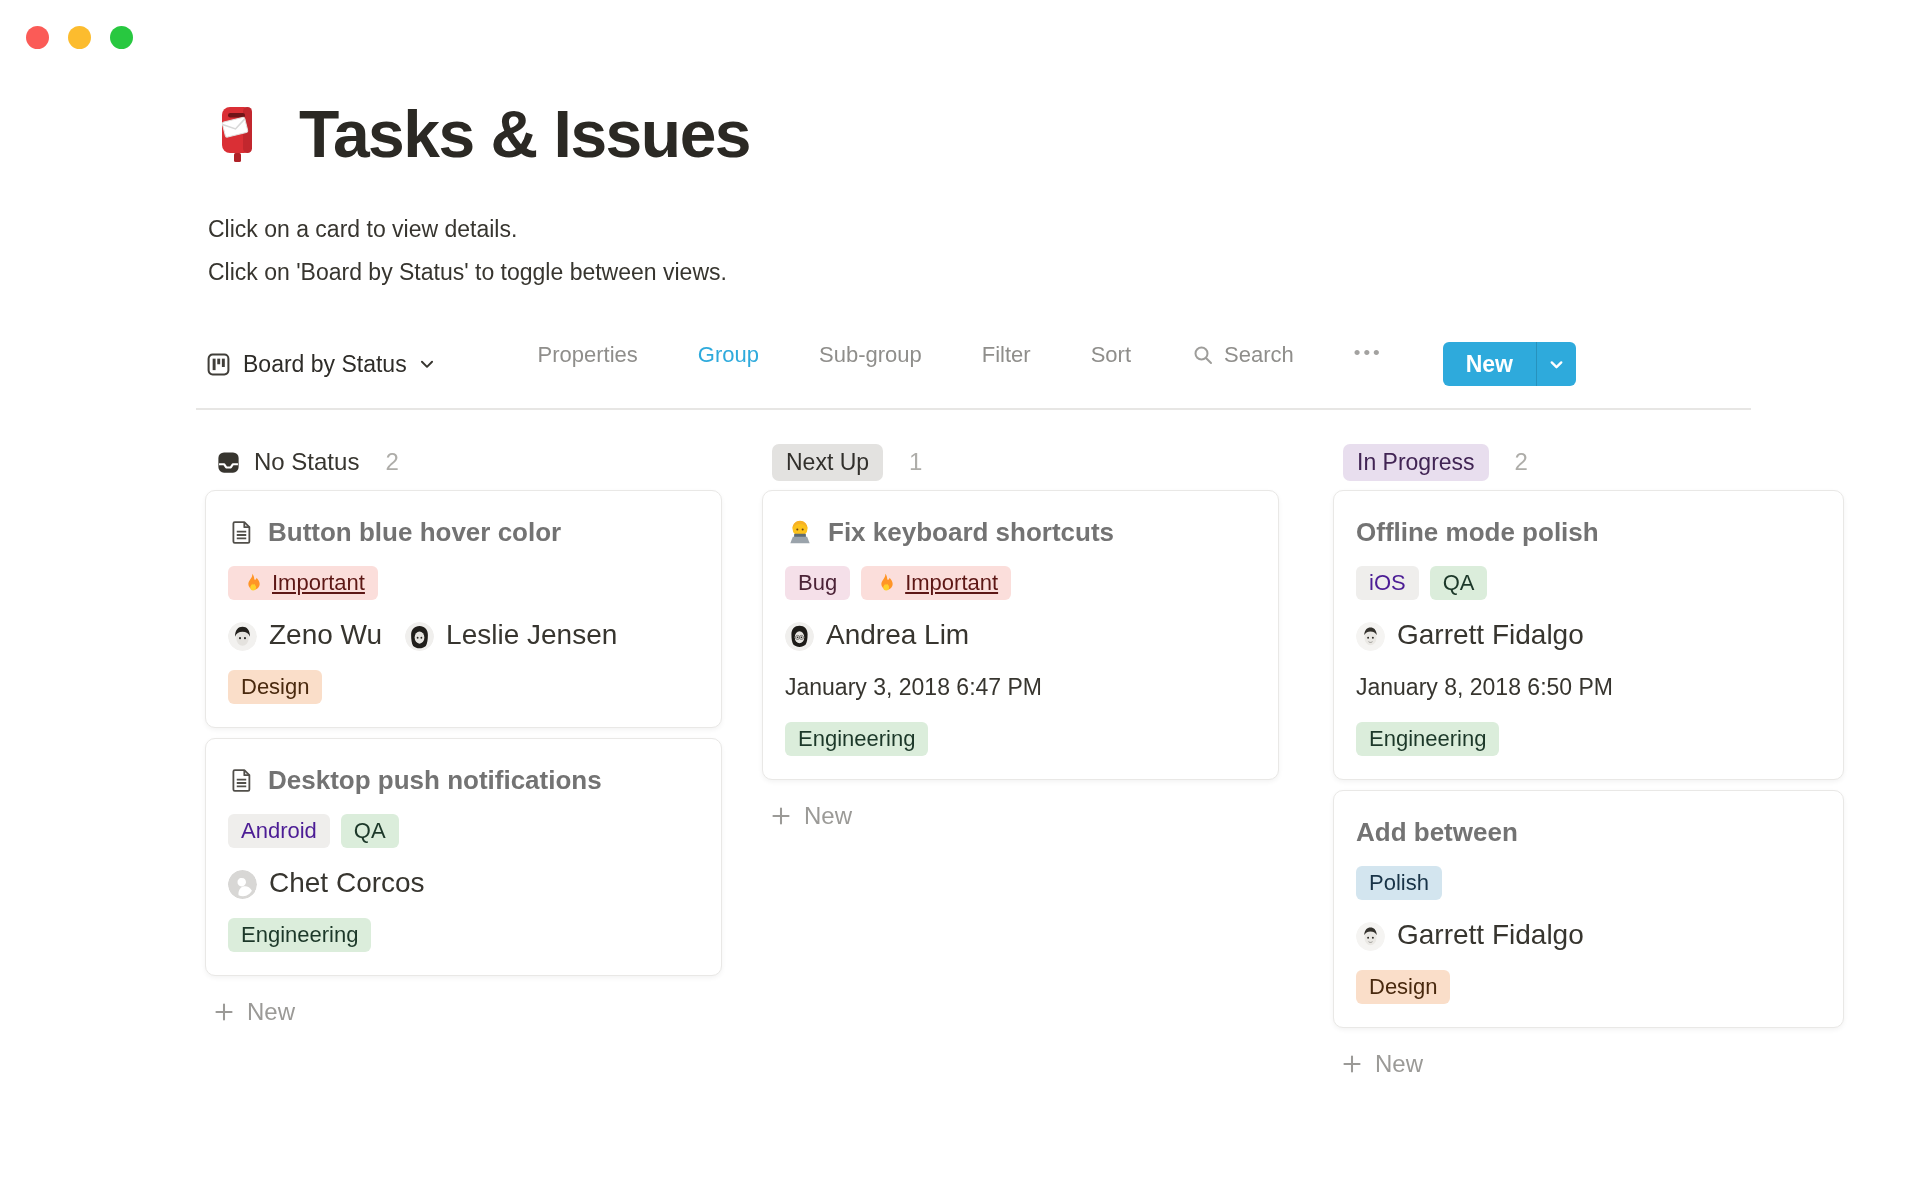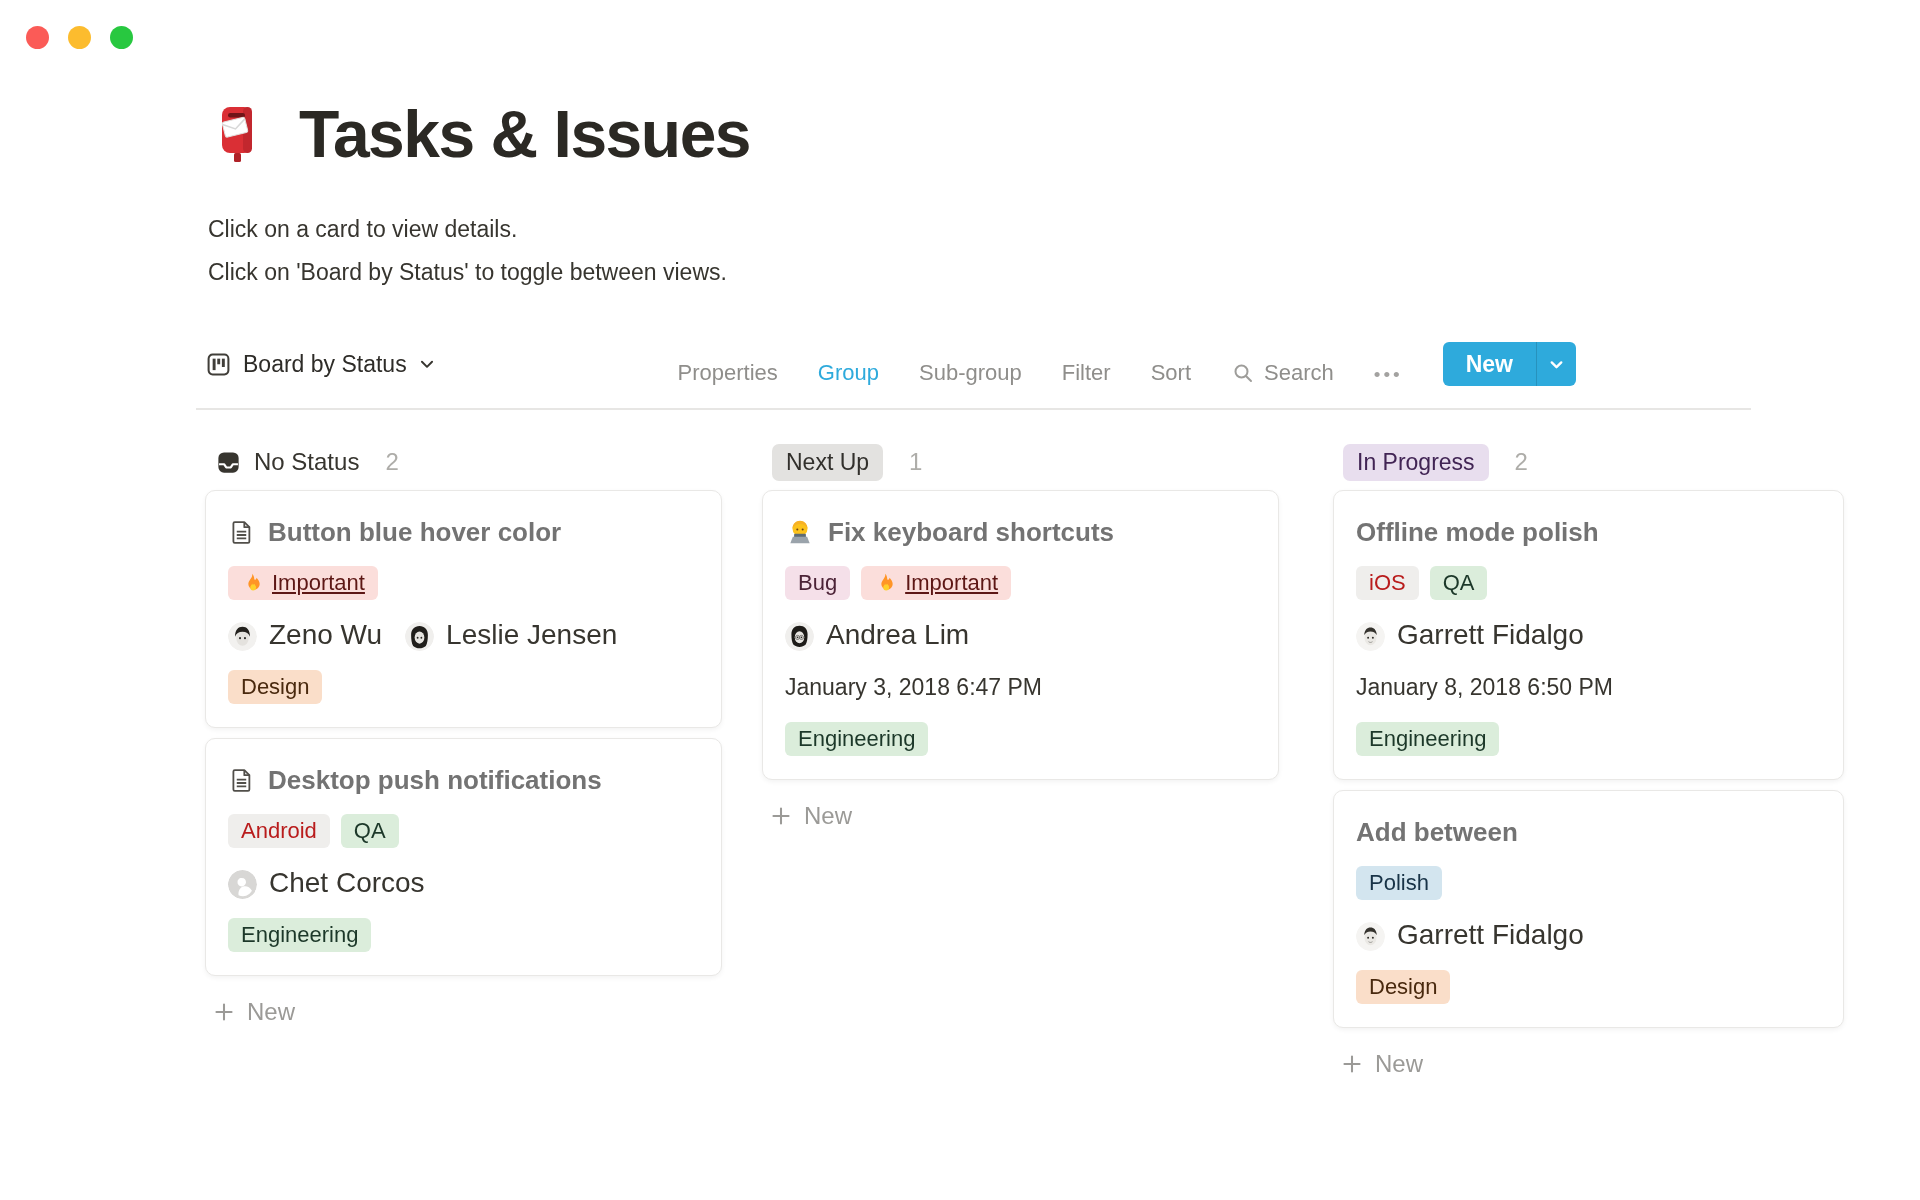--- a/index.html
+++ b/index.html
@@ -14,21 +14,21 @@
   
   .title-row { position:absolute; left:207px; top:96px; display:flex; align-items:center; gap:28px; }
   .title-row h1 { font-size:66px; font-weight:700; letter-spacing:-1.5px; color:#2B2924; }
   .subtitle { position:absolute; left:208px; top:208px; font-size:23px; line-height:43px; color:#37352F; }
 
   
   .toolbar { position:absolute; left:205px; right:175px; top:338px; height:52px;
              display:flex; align-items:center; justify-content:space-between; }
   .view-switch { display:flex; align-items:center; gap:11px; cursor:pointer; }
   .view-switch .vs-label { font-size:23px; font-weight:400; color:#2E2C28; }
-  .tb-right { display:flex; align-items:flex-end; gap:40px; }
+  .tb-right { display:flex; align-items:flex-start; gap:60px; }
   .tb-item { font-size:22px; color:#8F8E8B; cursor:pointer; }
   .tb-item.active { color:#2EAADC; }
   .tb-search { display:flex; align-items:center; gap:9px; font-size:22px; color:#8F8E8B; cursor:pointer; }
   .tb-more { font-size:19px; color:#A3A2A0; letter-spacing:3px; cursor:pointer; }
   .new-btn { display:flex; align-items:stretch; height:44px; border-radius:6px; overflow:hidden;
              background:#2EAADC; color:#fff; cursor:pointer; }
   .new-btn .nb-main { display:flex; align-items:center; padding:0 23px; font-size:23px; font-weight:700; }
   .new-btn .nb-caret { display:flex; align-items:center; justify-content:center; width:40px;
              border-left:1px solid rgba(0,0,0,0.14); }
 
@@ -44,21 +44,21 @@
   .col-title { font-size:24px; color:#37352F; margin-left:12px; }
   .count { font-size:24px; color:#AEADA9; margin-left:26px; }
 
   .pill { display:inline-flex; align-items:center; gap:9px; height:34px; padding:0 13px;
           border-radius:6px; font-size:22px; white-space:nowrap; }
   .pill.header-pill { height:37px; font-size:23px; padding:0 14px; border-radius:7px; }
   .pill.hgray   { background:#E3E2E0; color:#32302C; }
   .pill.hpurple { background:#E8DEEE; color:#412454; }
   .pill.red    { background:#FBDEDB; color:#5D1715;text-decoration:underline; }
   .pill.orange { background:#FADEC9; color:#49290E; }
-  .pill.gray   { background:#EFEEEC; color:#b91c1c; }
+  .pill.gray   { background:#EFEEEC; color:#4c1d95; }
   .pill.green  { background:#DBEDDB; color:#1C3829; }
   .pill.pink   { background:#F5E0E9; color:#4C2337; }
   .pill.blue   { background:#D3E5EF; color:#183347; }
 
   .card { background:#fff; border:1px solid #E9E8E6; border-radius:10px;
           box-shadow:0 2px 5px rgba(15,15,15,0.05); padding:24px 22px 22px;
           margin-bottom:10px; cursor:pointer; }
   .card-title { display:flex; align-items:center; gap:13px; font-size:26px; font-weight:700;
                 color:#737373; line-height:34px; }
   .row { margin-top:16px; min-height:36px; display:flex; align-items:center; gap:11px; flex-wrap:wrap; }

